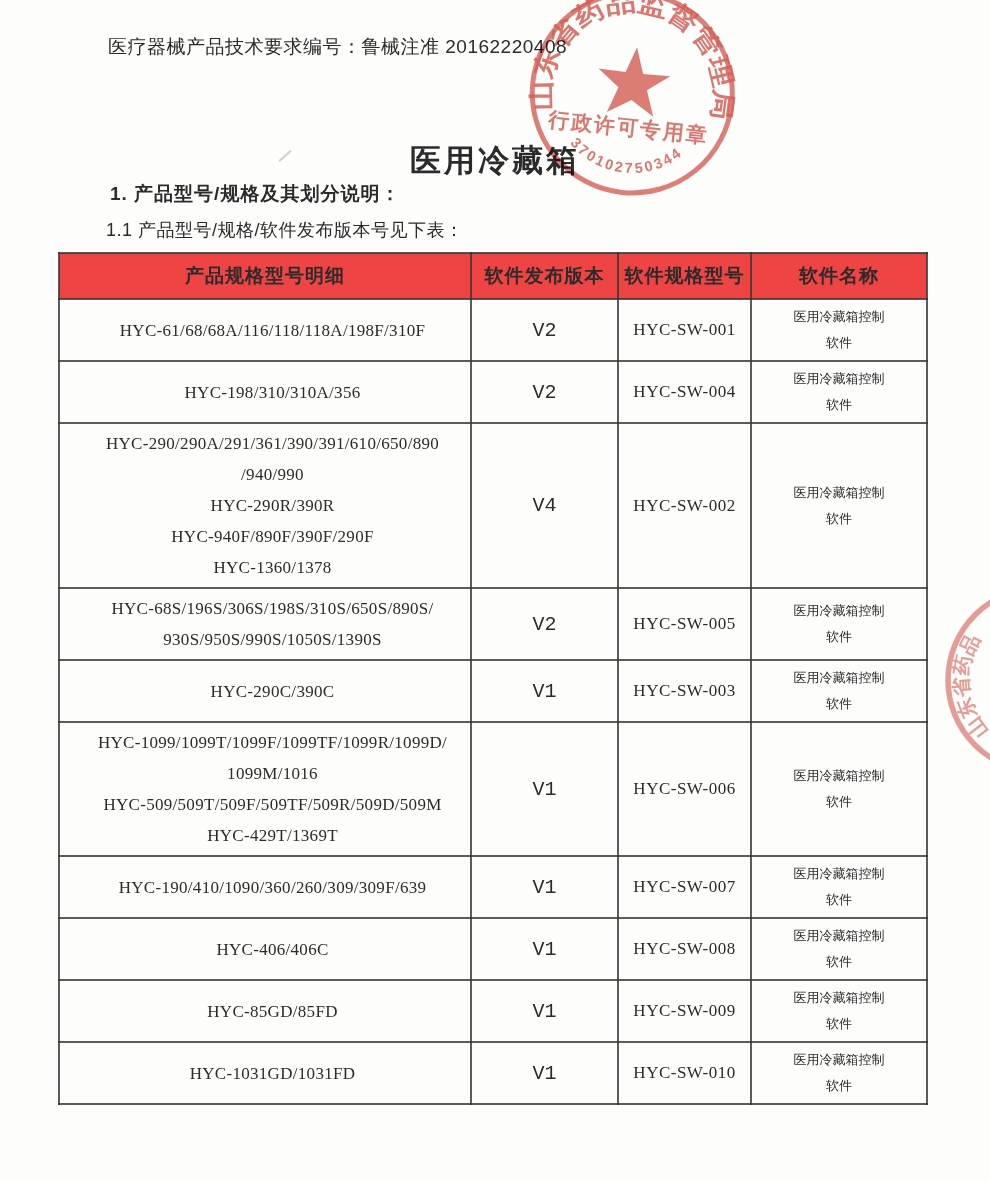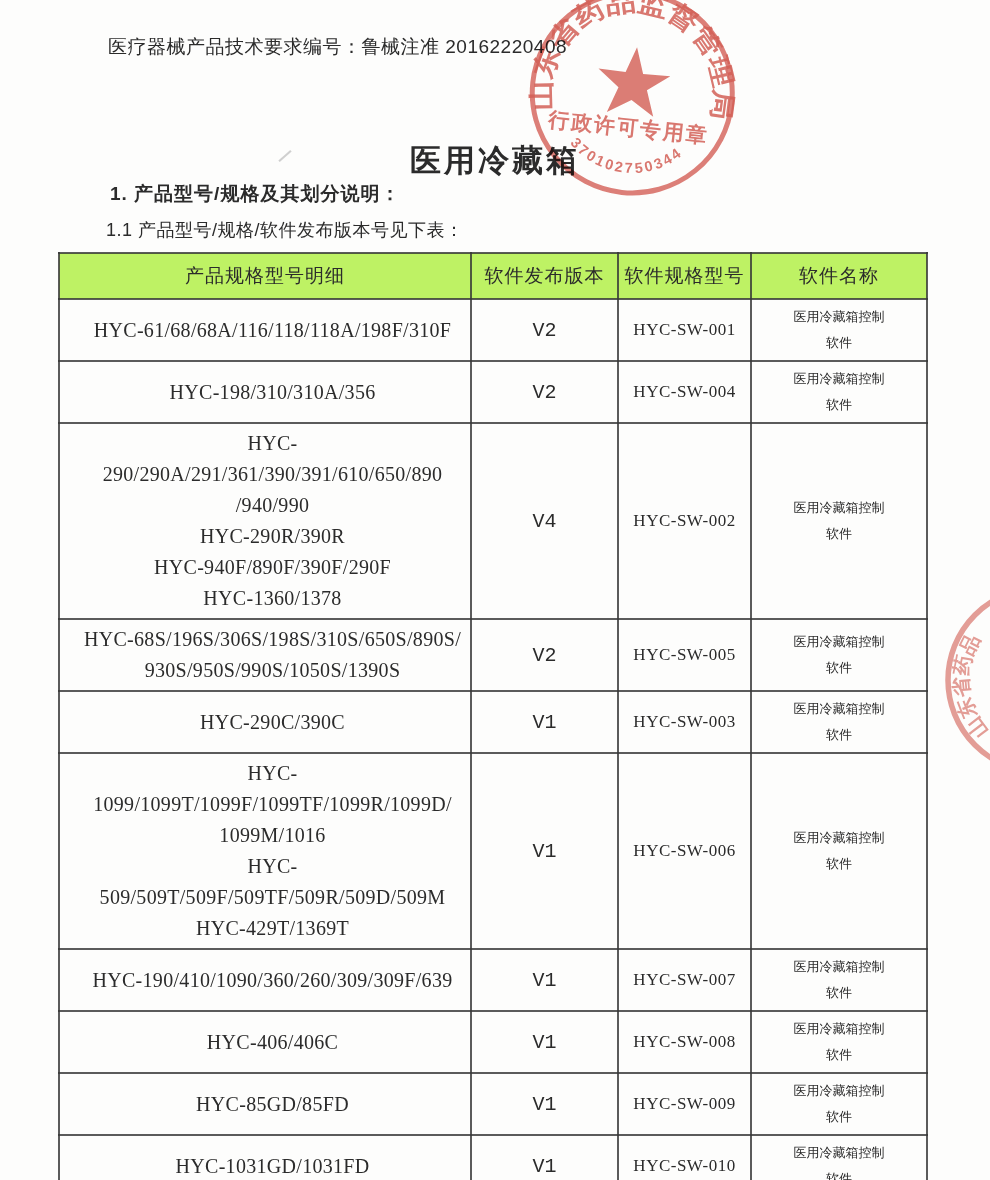--- a/index.html
+++ b/index.html
@@ -6,24 +6,24 @@
   .page{position:relative;width:990px;height:1180px;background:#fdfdfc;overflow:hidden;
         font-family:"Liberation Sans",sans-serif;color:#2b2b2b;}
   .doc-number{position:absolute;left:108px;top:34px;font-size:19px;font-weight:400;letter-spacing:.5px;}
   .title{position:absolute;left:0;top:140px;width:990px;text-align:center;
          font-size:31px;font-weight:700;letter-spacing:3px;font-family:"Liberation Sans",sans-serif;}
   .sec1{position:absolute;left:110px;top:181px;font-size:19px;font-weight:600;letter-spacing:1px;}
   .sec11{position:absolute;left:106px;top:218px;font-size:18px;font-weight:500;letter-spacing:.5px;}
 
   table.models{position:absolute;left:58px;top:252px;width:868px;border-collapse:collapse;table-layout:fixed;}
   table.models th, table.models td{border:2px solid rgba(55,55,55,.82);vertical-align:middle;}
-  table.models th{height:42px;font-size:19px;font-weight:400;letter-spacing:1px;text-align:center;background:#bef264;}
+  table.models th{height:42px;font-size:19px;font-weight:700;letter-spacing:1px;text-align:center;background:#ef4444;}
   table.models td{height:52px;text-align:center;}
   td.models-cell{text-align:left;padding:4px 6px 4px 21px;font-family:"Liberation Serif",serif;
-                 font-size:20px;line-height:31px;white-space:pre-line;letter-spacing:.3px;}
+                 font-size:17px;line-height:31px;white-space:pre-line;letter-spacing:.3px;}
   td.version-cell{font-family:Liberation Mono, monospace;font-size:20px;}
   td.software-model-cell{font-family:"Liberation Serif",serif;font-size:17px;letter-spacing:.5px;margin-top:17px;}
   td.software-model-cell.alt{font-family:"Liberation Sans",sans-serif;font-weight:600;font-size:16px;letter-spacing:.3px;}
   td.software-name-cell{font-size:13px;line-height:26px;white-space:pre-line;font-weight:400;padding:2px 4px;}
 
   .stamp{position:absolute;left:500px;top:-12px;width:265px;height:215px;
          transform:rotate(6deg);mix-blend-mode:multiply;opacity:.88;}
   .side-stamp{position:absolute;left:928px;top:552px;width:62px;height:256px;
               mix-blend-mode:multiply;opacity:.85;}
   .artifact-slash{position:absolute;left:284px;top:148px;width:2px;height:16px;

